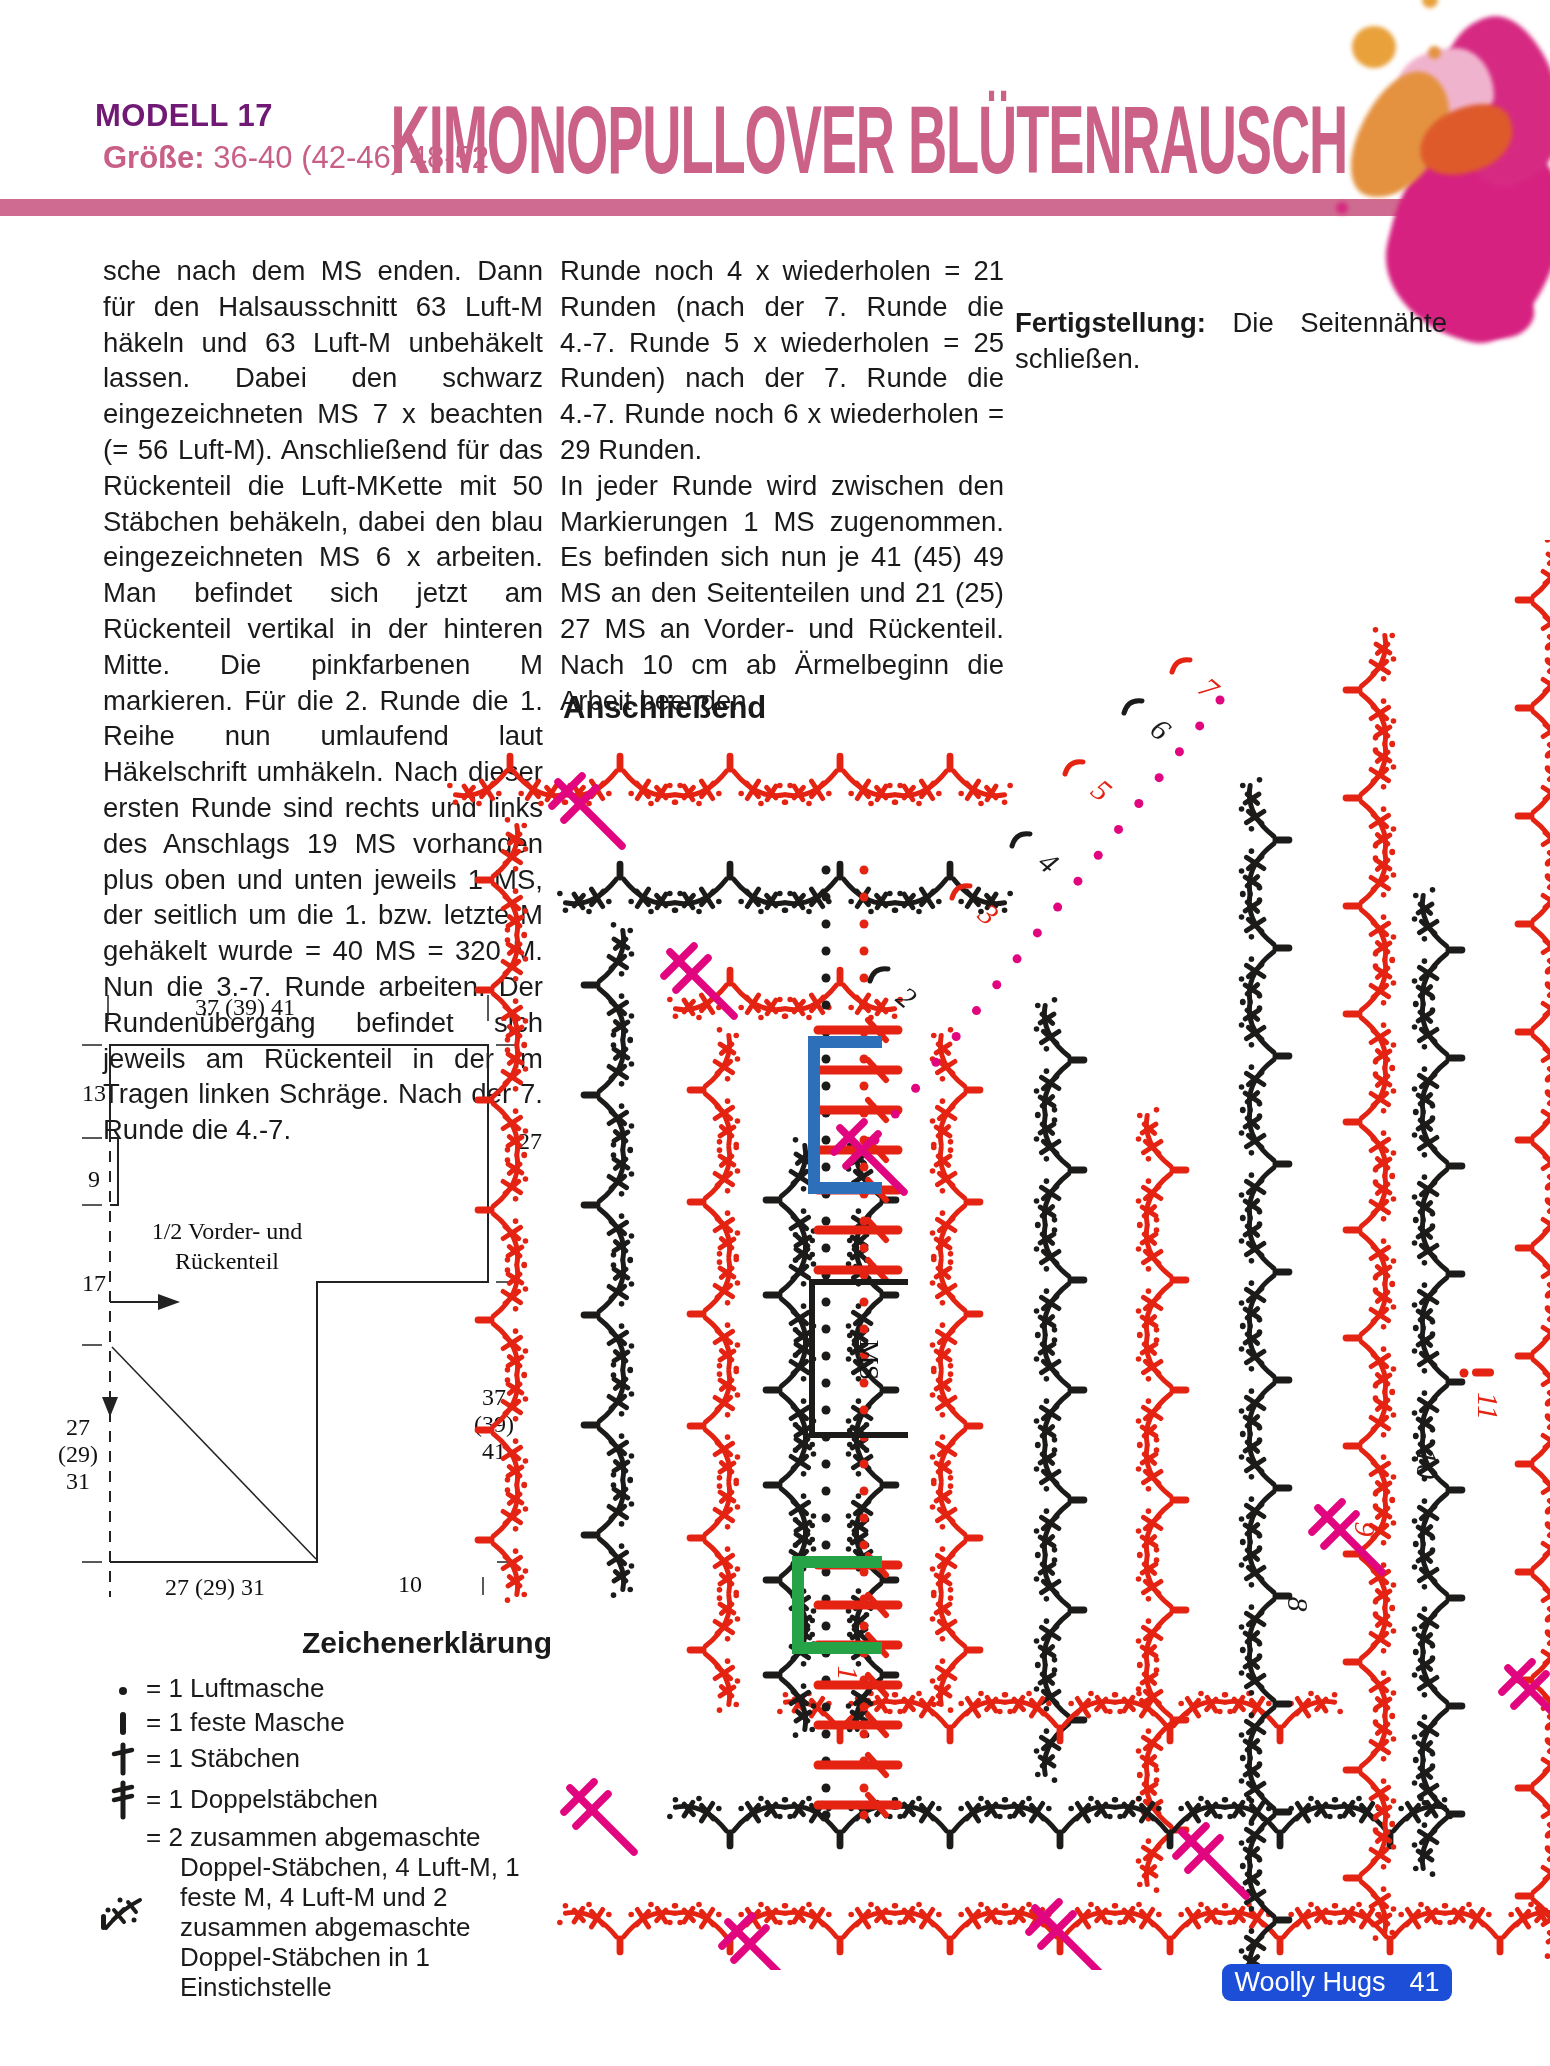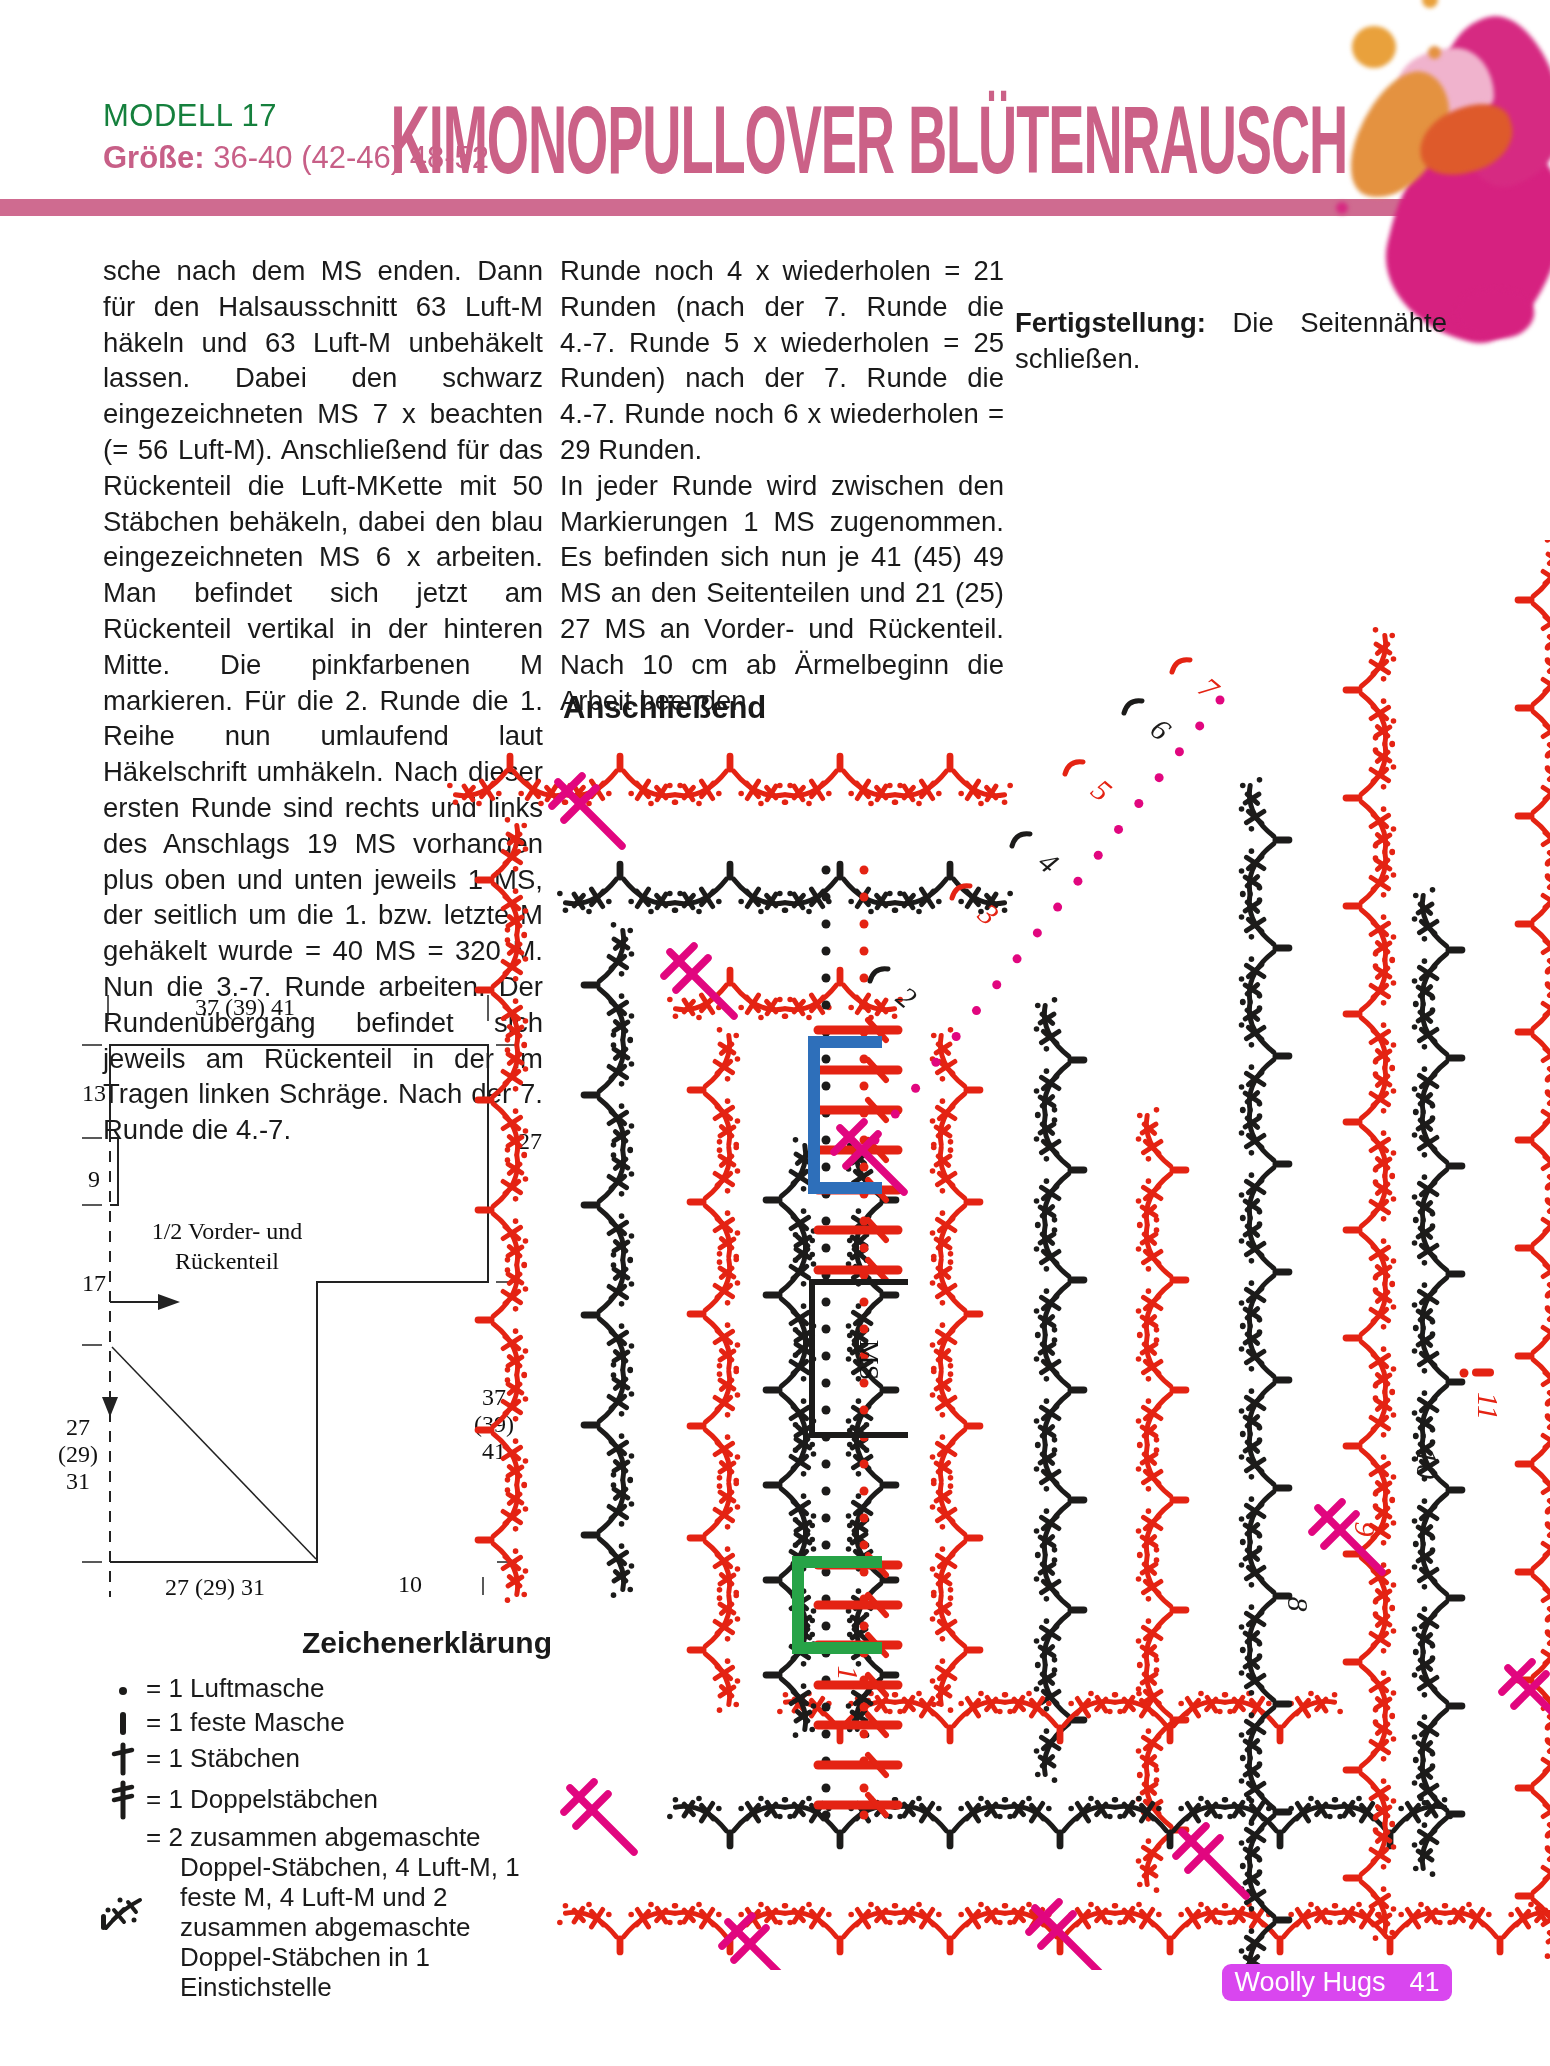--- a/index.html
+++ b/index.html
@@ -1,19 +1,19 @@
 <!DOCTYPE html>
 <html><head>
 <meta charset="utf-8">
 <style>
   html,body{margin:0;padding:0;background:#e9e9e9;}
   .page{position:relative;width:1550px;height:2066px;background:#ffffff;overflow:hidden;
         font-family:"Liberation Sans",sans-serif;color:#1a1a1a;}
   
-  .model-no{position:absolute;left:103px;top:98px;font-size:31px;font-weight:normal;color:#15803d;letter-spacing:.5px;}
+  .model-no{position:absolute;left:95px;top:98px;font-size:31px;font-weight:bold;color:#701a75;letter-spacing:.5px;}
   .size-line{position:absolute;left:103px;top:140px;font-size:31px;color:#c75f87;}
   .size-line b{font-weight:bold;}
   .main-title{position:absolute;top:84px;right:203px;font-size:97px;font-weight:bold;color:#cb6187;
               white-space:nowrap;transform:scaleX(.56);transform-origin:right top;letter-spacing:-2px;}
   .pink-rule{position:absolute;left:0;top:199px;width:1468px;height:17px;background:#cf6b90;}
   
   .splash{position:absolute;left:1326px;top:-10px;width:226px;height:350px;}
   .blob{position:absolute;filter:blur(2px);}
   
   .col{position:absolute;top:253px;text-align:justify;font-size:27.5px;line-height:35.8px;}
@@ -28,21 +28,21 @@
   .schematic text{font-family:"Liberation Serif",serif;font-size:24px;fill:#111;}
   
   .chart-wrap{position:absolute;left:430px;top:540px;width:1120px;height:1430px;}
   
   .legend{position:absolute;left:100px;top:1626px;width:452px;}
   .legend h3{margin:0 0 12px 0;font-size:30px;font-weight:bold;text-align:right;}
   .legend-row{display:flex;align-items:center;margin-bottom:2px;}
   .legend-sym{flex:0 0 46px;display:flex;justify-content:center;padding-top:2px;}
   .legend-txt{font-size:26px;line-height:30px;padding-left:34px;text-indent:-34px;}
   
-  .badge{position:absolute;left:1222px;top:1964px;width:230px;height:37px;background:#d946ef;
+  .badge{position:absolute;left:1222px;top:1964px;width:230px;height:37px;background:#1d4ed8;
          border-radius:9px;display:flex;align-items:center;justify-content:center;gap:24px;
          color:#fff;font-size:27px;}
 </style>
 </head>
 <body>
 
 <div class="page">
 
   <div class="model-no">MODELL 17</div>
   <div class="size-line"><b>Größe:</b> <span>36-40 (42-46) 48-52</span></div>

